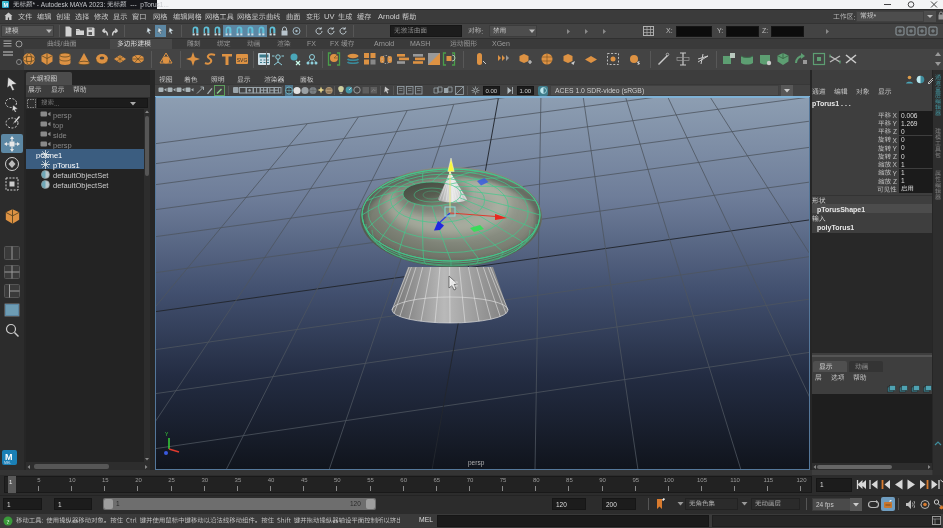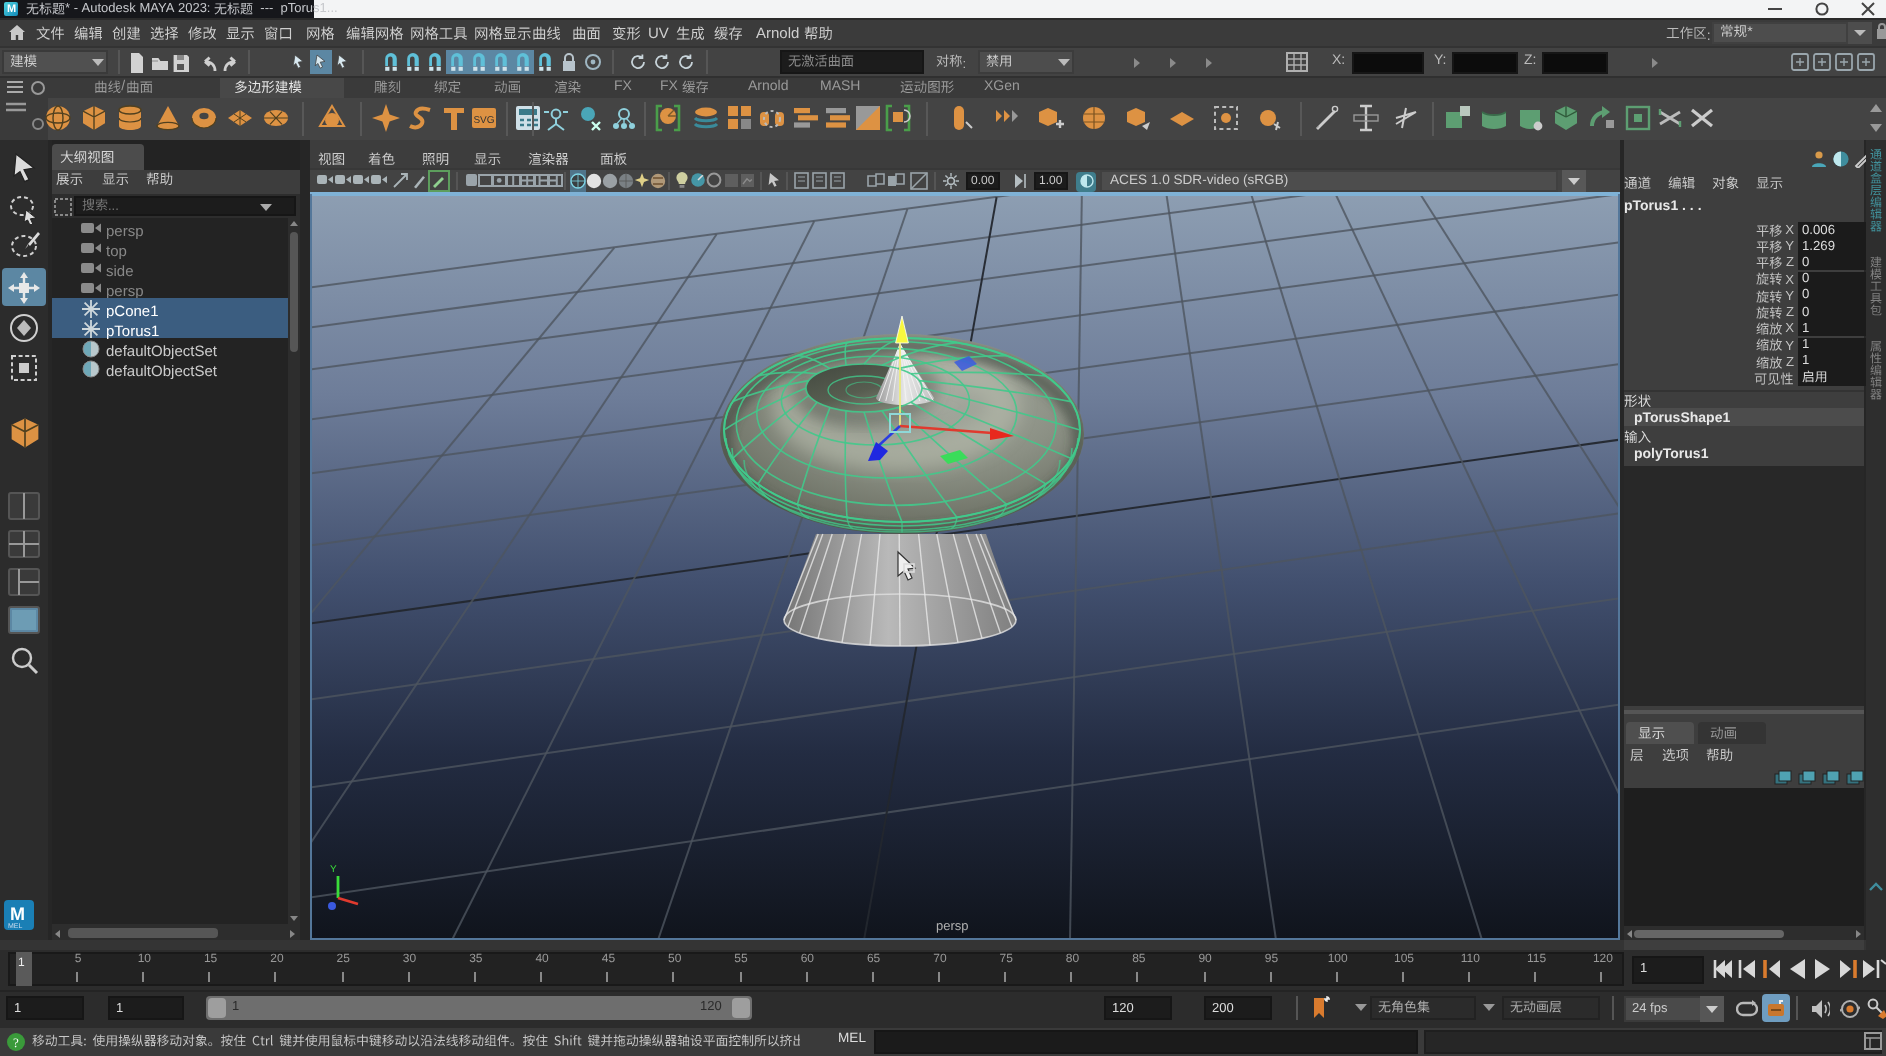--- a/index.html
+++ b/index.html
@@ -801,21 +801,21 @@
     <svg class="abs" style="left:40px;top:140px" width="11" height="8">
       <rect x="0.5" y="1.5" width="6.5" height="5" rx="1" fill="#8a8a8a"></rect>
       <path d="M7.5 4l3-2.2v4.4z" fill="#8a8a8a"></path>
     </svg>
     <div class="abs" style="left:53px;top:140.5px;font-size:7.5px;color:#888;">persp</div>
     <div class="abs" style="left:26px;top:149px;width:118px;height:10px;background:#3b5d80;"></div>
     <svg class="abs" style="left:41px;top:149.5px" width="9" height="9">
       <path d="M4.5 0v9M0 4.5h9M1.3 1.3l6.4 6.4M7.7 1.3L1.3 7.7" stroke="#cfd8dc" stroke-width="0.9"></path>
       <circle cx="4.5" cy="4.5" r="1.2" fill="#cfd8dc"></circle>
     </svg>
-    <div class="abs" style="left:53px;top:150.5px;font-size:7.5px;color:#fff;">pCone1</div>
+    <div class="abs" style="left:36px;top:150.5px;font-size:7.5px;color:#fff;">pCone1</div>
     <div class="abs" style="left:26px;top:159px;width:118px;height:10px;background:#3b5d80;"></div>
     <svg class="abs" style="left:41px;top:159.5px" width="9" height="9">
       <path d="M4.5 0v9M0 4.5h9M1.3 1.3l6.4 6.4M7.7 1.3L1.3 7.7" stroke="#cfd8dc" stroke-width="0.9"></path>
       <circle cx="4.5" cy="4.5" r="1.2" fill="#cfd8dc"></circle>
     </svg>
     <div class="abs" style="left:53px;top:160.5px;font-size:7.5px;color:#fff;">pTorus1</div>
     <svg class="abs" style="left:41px;top:169.5px" width="9" height="9">
       <circle cx="4.5" cy="4.5" r="4" fill="#b8c8cc"></circle>
       <path d="M4.5 0.5a4 4 0 000 8" fill="#6fa8b8"></path>
       <circle cx="4.5" cy="4.5" r="4" fill="none" stroke="#888" stroke-width="0.5"></circle>

